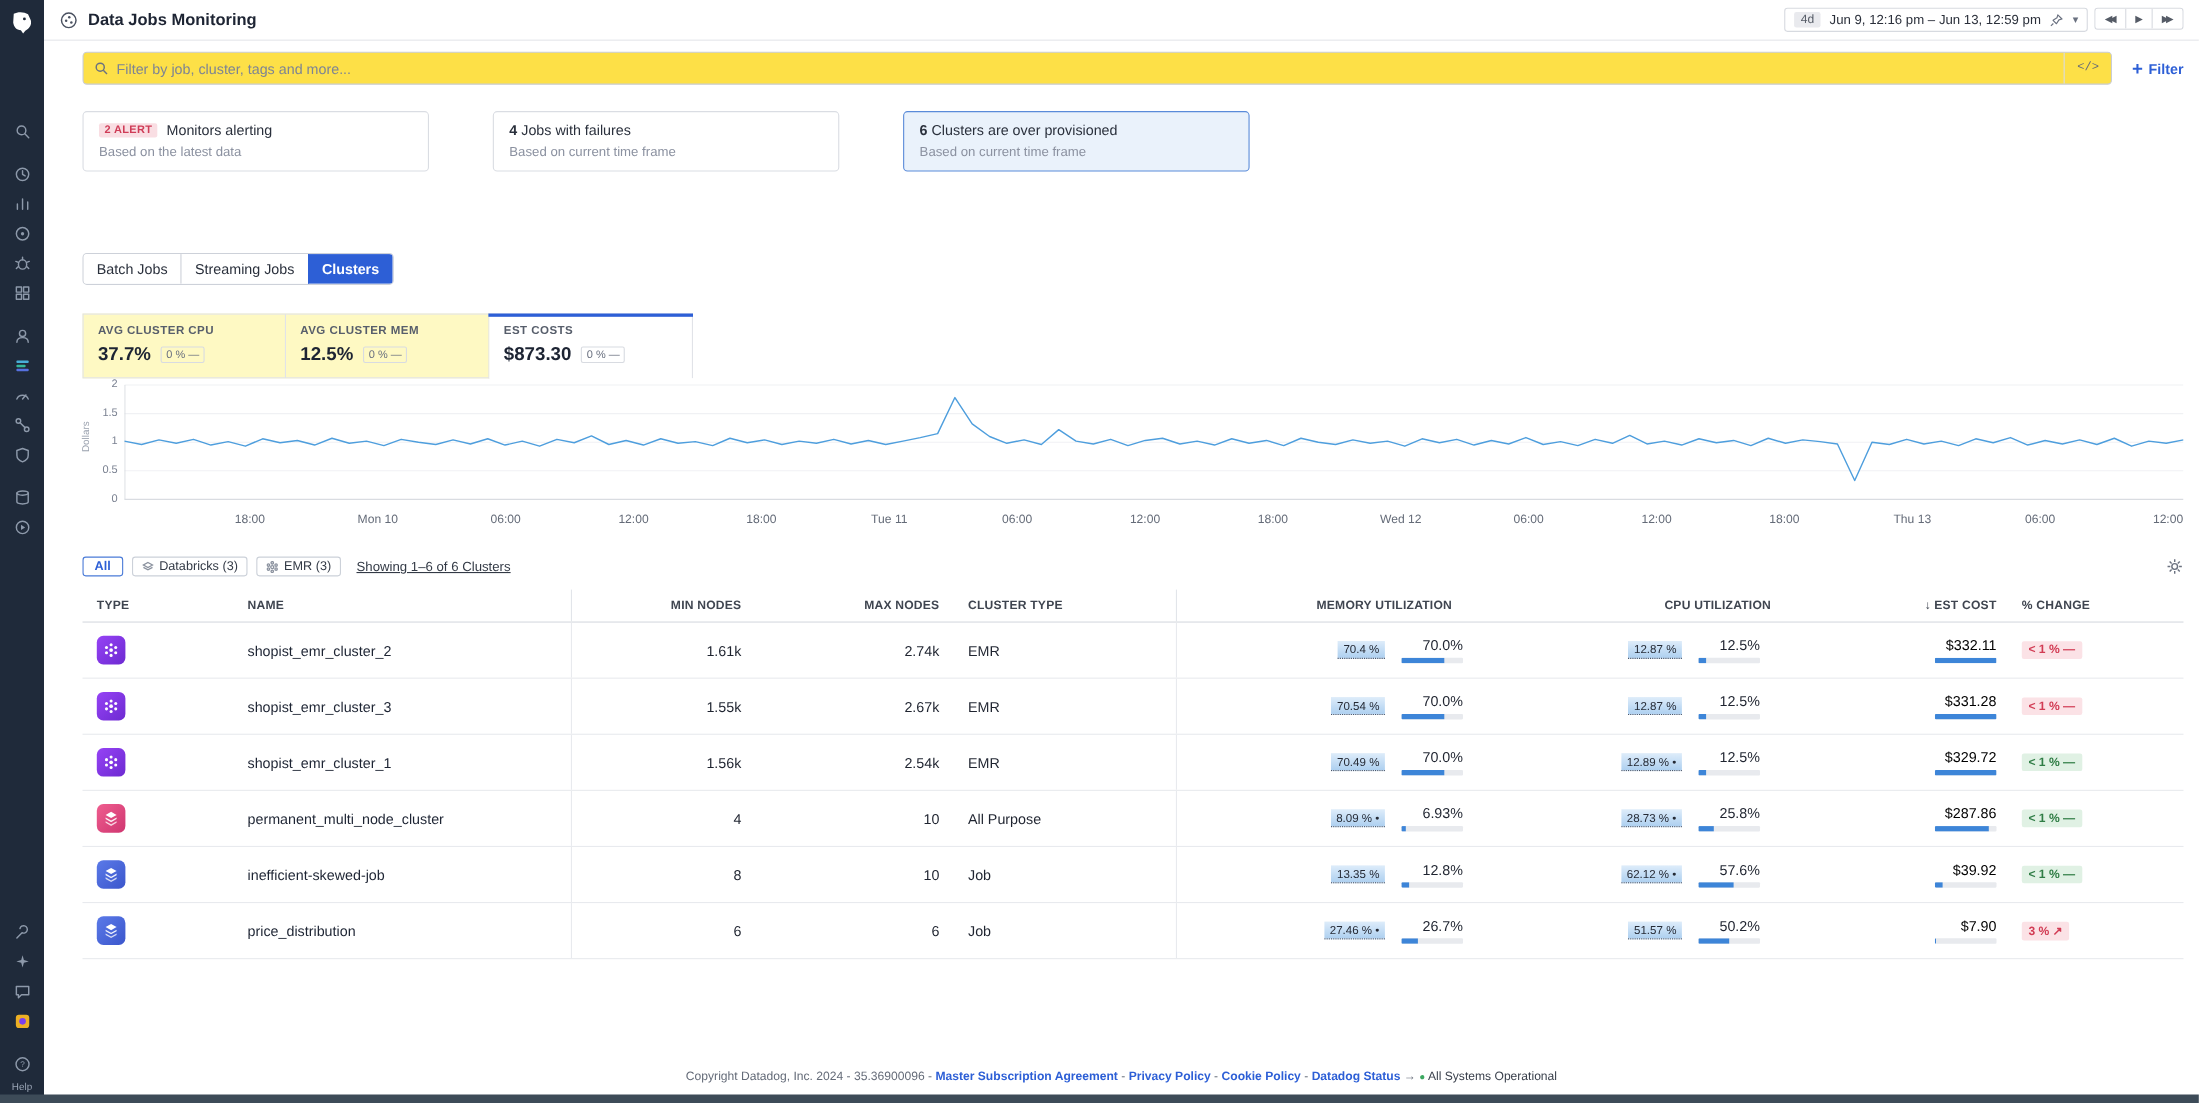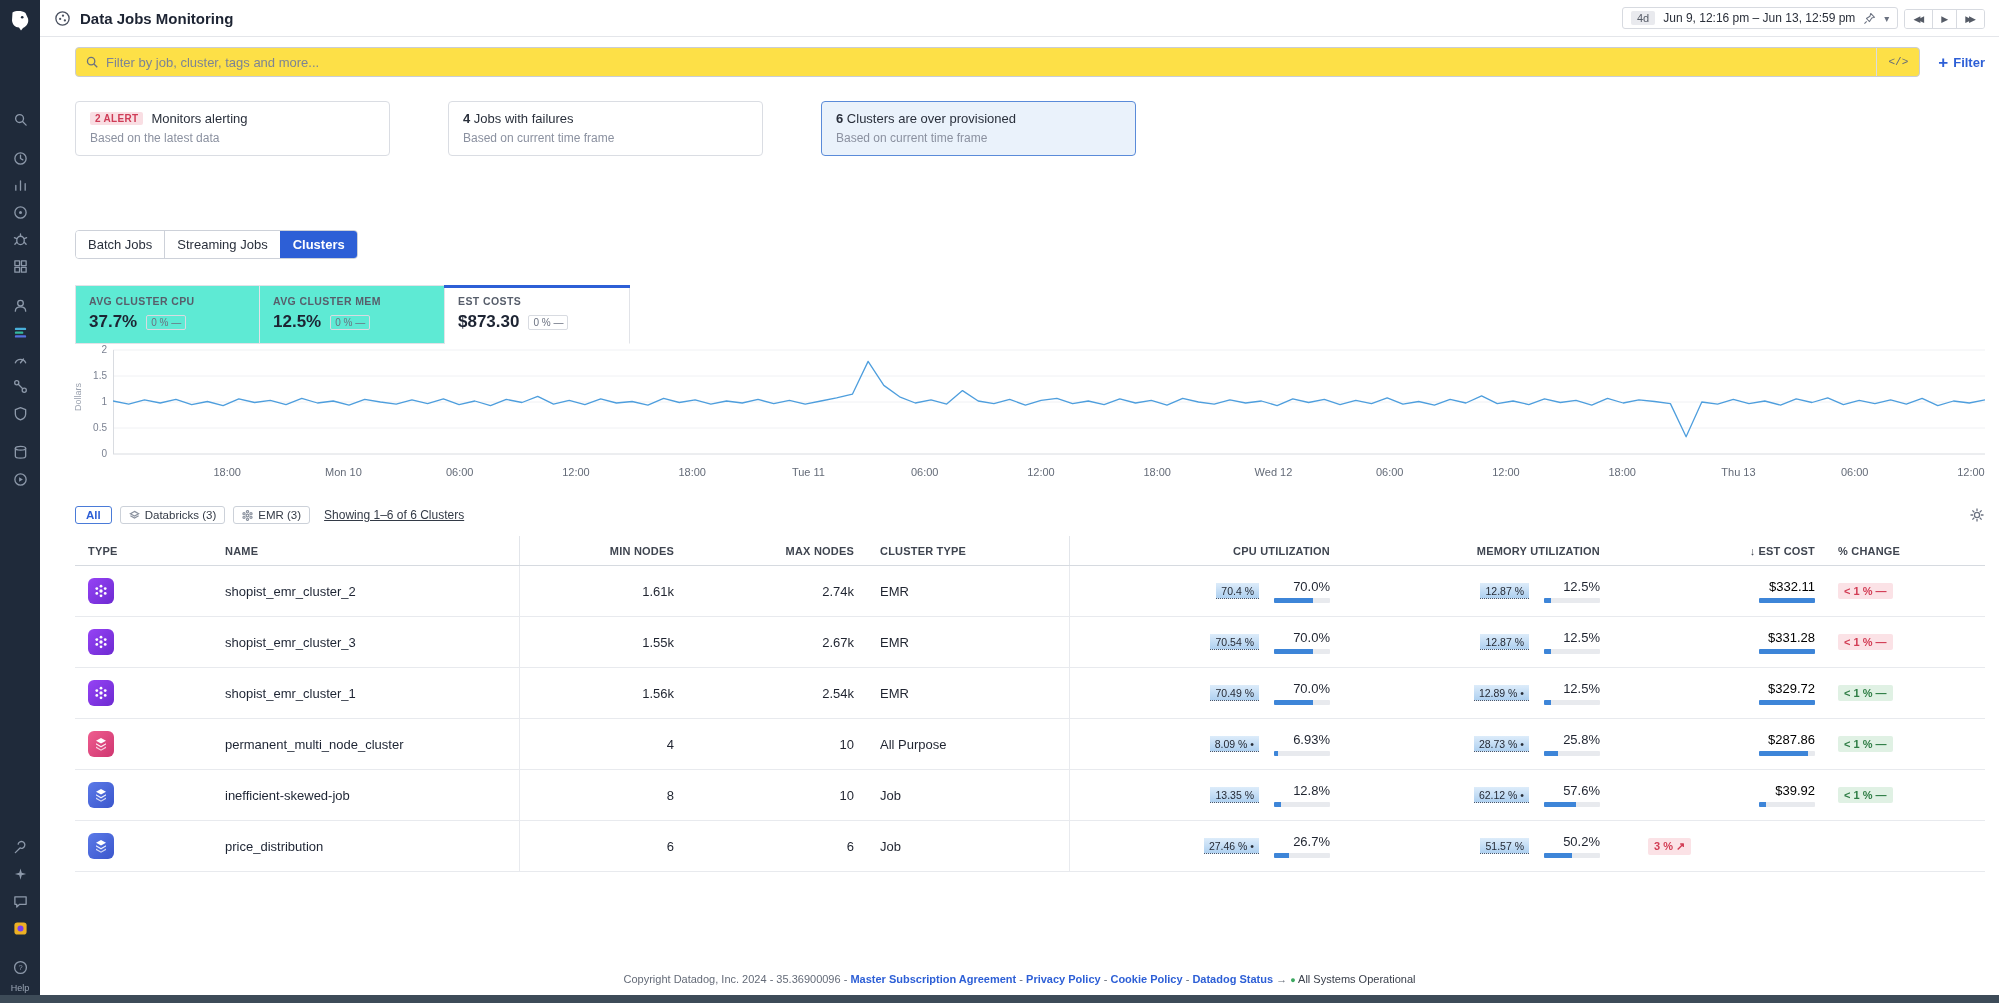--- a/index.html
+++ b/index.html
@@ -13,21 +13,21 @@
   .s-icon svg { width:15px; height:15px; stroke:#8d99aa; fill:none; stroke-width:1.4; stroke-linecap:round; stroke-linejoin:round; }
   .s-gap { height:12px; }
   .s-spacer { flex:1; }
   .help-label { color:#9aa5b5; font-size:9px; text-align:center; margin-top:2px; }
 
   
   .main { flex:1; display:flex; flex-direction:column; min-width:0; position:relative; }
 
   .topbar { height:37px; border-bottom:1px solid #e4e6ea; display:flex; align-items:center; padding:0 14px 0 14px; gap:9px; flex-shrink:0; }
   .topbar-title { font-size:15px; font-weight:bold; color:#1d2433; }
-  .topbar-right { margin-left:auto; display:flex; gap:6px; align-items:flex-end; }
+  .topbar-right { margin-left:auto; display:flex; gap:6px; align-items:flex-start; }
   .time-group { display:flex; align-items:center; gap:8px; border:1px solid #d7dae0; border-radius:3px; padding:3px 8px; font-size:12px; color:#2a2f3a; background:#fff; cursor:pointer; }
   .dur-chip { background:#e9eaee; border-radius:2px; padding:1px 6px; font-size:11px; color:#555b66; }
   .caret { font-size:10px; color:#6a7180; }
   .play-group { display:flex; border:1px solid #d7dae0; border-radius:3px; overflow:hidden; }
   .play-btn { padding:4px 8px; font-size:9px; color:#555b66; border-left:1px solid #d7dae0; background:#fff; cursor:pointer; display:flex; align-items:center; }
   .play-btn:first-child { border-left:none; }
   .dbl { letter-spacing:-3px; padding-right:3px; }
 
   .search-row { display:flex; align-items:center; gap:18px; padding:10px 14px 0 35px; flex-shrink:0; }
   .search-box { flex:1; display:flex; align-items:center; border:1px solid #c9cdd6; border-radius:4px; height:30px; padding-left:9px; background:#fde047; }
@@ -45,21 +45,21 @@
   .alert-badge { background:#f9dee3; color:#cf3c57; font-size:10px; font-weight:bold; padding:1px 5px; border-radius:2px; letter-spacing:.3px; }
   .sum-count { font-weight:bold; }
   .sum-sub { color:#8b91a0; font-size:12px; margin-top:5px; }
 
   .tabs-row { margin:74px 0 0 35px; display:flex; border:1px solid #cdd1d9; border-radius:4px; overflow:hidden; width:max-content; flex-shrink:0; }
   .tab { padding:6px 12px; font-size:13px; background:#fff; border-left:1px solid #cdd1d9; cursor:pointer; color:#2a303c; }
   .tab:first-child { border-left:none; }
   .tab.active { background:#2d5fd6; color:#fff; font-weight:bold; border-left-color:#2d5fd6; }
 
   .metric-row { display:flex; margin:26px 14px 0 35px; flex-shrink:0; }
-  .metric-card { width:185px; background:#5eead4; border:1px solid #e1e3e8; border-left-width:0; padding:9px 13px 11px; position:relative; cursor:pointer; }
+  .metric-card { width:185px; background:#fef9c3; border:1px solid #e1e3e8; border-left-width:0; padding:9px 13px 11px; position:relative; cursor:pointer; }
   .metric-card:first-child { border-left-width:1px; }
   .metric-card.active { background:#fff; border-bottom-color:#fff; }
   .metric-card.active::before { content:""; position:absolute; top:-1px; left:-1px; right:-1px; height:3px; background:#2d5fd6; }
   .metric-label { font-size:10.5px; font-weight:bold; color:#575e6b; letter-spacing:.4px; }
   .metric-value-row { display:flex; align-items:center; gap:9px; margin-top:5px; }
   .metric-value { font-size:17px; font-weight:bold; color:#1d2433; }
   .delta-chip { font-size:10px; color:#6a7180; border:1px solid #d8dbe1; border-radius:2px; padding:1px 4px; white-space:nowrap; }
 
   .chart-wrap { margin:0 14px 0 35px; position:relative; height:138px; flex-shrink:0; }
   .plot-area { position:absolute; left:38px; right:0; top:4px; height:112px; }
@@ -412,22 +412,22 @@
     </span>
   </div>
 
   <div class="table">
     <div class="thead">
       <div class="th" style="padding-left:13px;">TYPE</div>
       <div class="th sep-r">NAME</div>
       <div class="th al-r" style="padding-right:16px;">MIN NODES</div>
       <div class="th al-r" style="padding-right:16px;">MAX NODES</div>
       <div class="th sep-r">CLUSTER TYPE</div>
+      <div class="th al-r" style="padding-right:40px;">MEMORY UTILIZATION</div>
       <div class="th al-r" style="padding-right:30px;">CPU UTILIZATION</div>
-      <div class="th al-r" style="padding-right:40px;">MEMORY UTILIZATION</div>
       <div class="th al-r" style="padding-right:15px;">
         <span class="sort-icon">↓</span>
         <span>EST COST</span>
       </div>
       <div class="th" style="padding-left:8px;">% CHANGE</div>
     </div>
     <div id="tableBody">
   <div class="trow">
     <div class="td td-type">
             <span class="type-icon bg-emr">
@@ -692,20 +692,26 @@
     </div>
     <div class="td td-util mem">
       <span class="util-chip">51.57 %</span>
       <span class="util-val">
         <span class="uv-num">50.2%</span>
         <span class="bar">
                 <span class="fill" style="width: 50.2%;"></span>
               </span>
       </span>
     </div>
+    <div class="td td-cost">
+      <span class="cost-num">$7.90</span>
+      <span class="bar">
+              <span class="fill" style="width: 2.4%;"></span>
+            </span>
+    </div>
     <div class="td td-change">
             <span class="change-badge tone-red">3 % ↗</span>
           </div>
   </div>
 </div>
   </div>
 
   <div class="footer">
     <span>Copyright Datadog, Inc. 2024 - 35.36900096 -</span>
     <span class="flink">Master Subscription Agreement</span>

